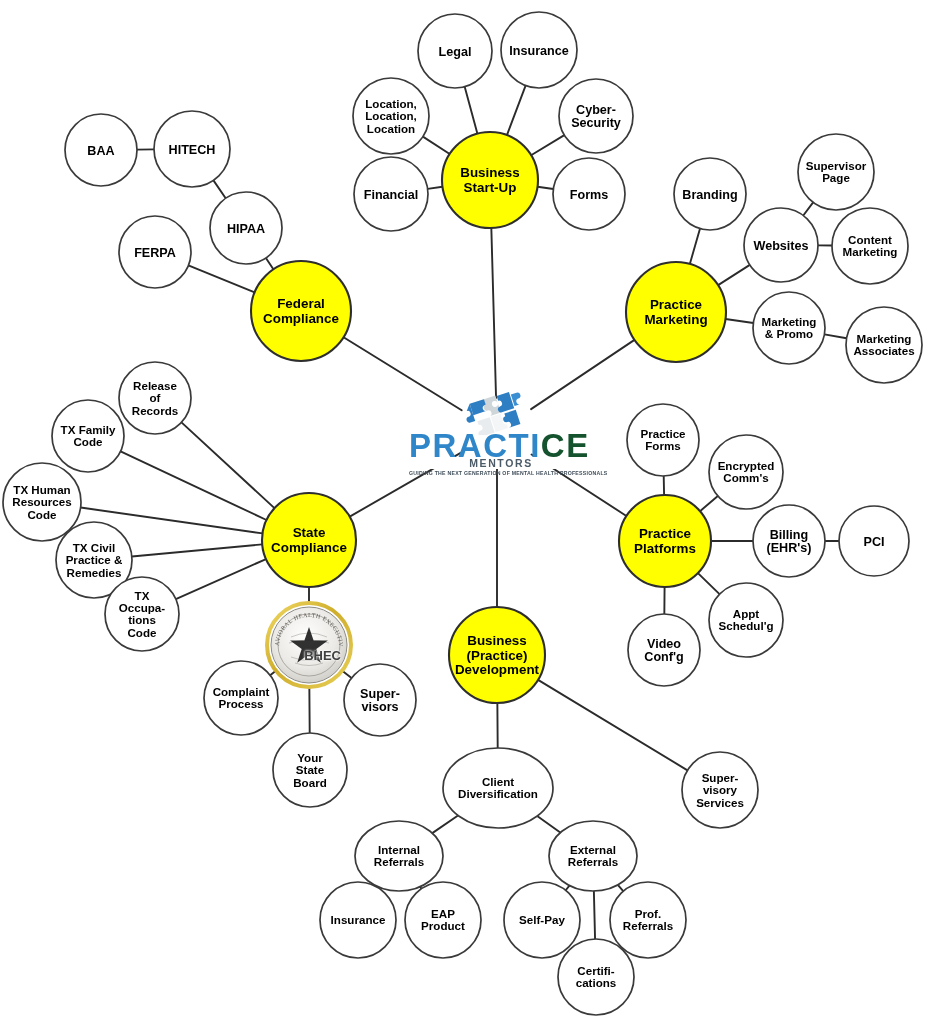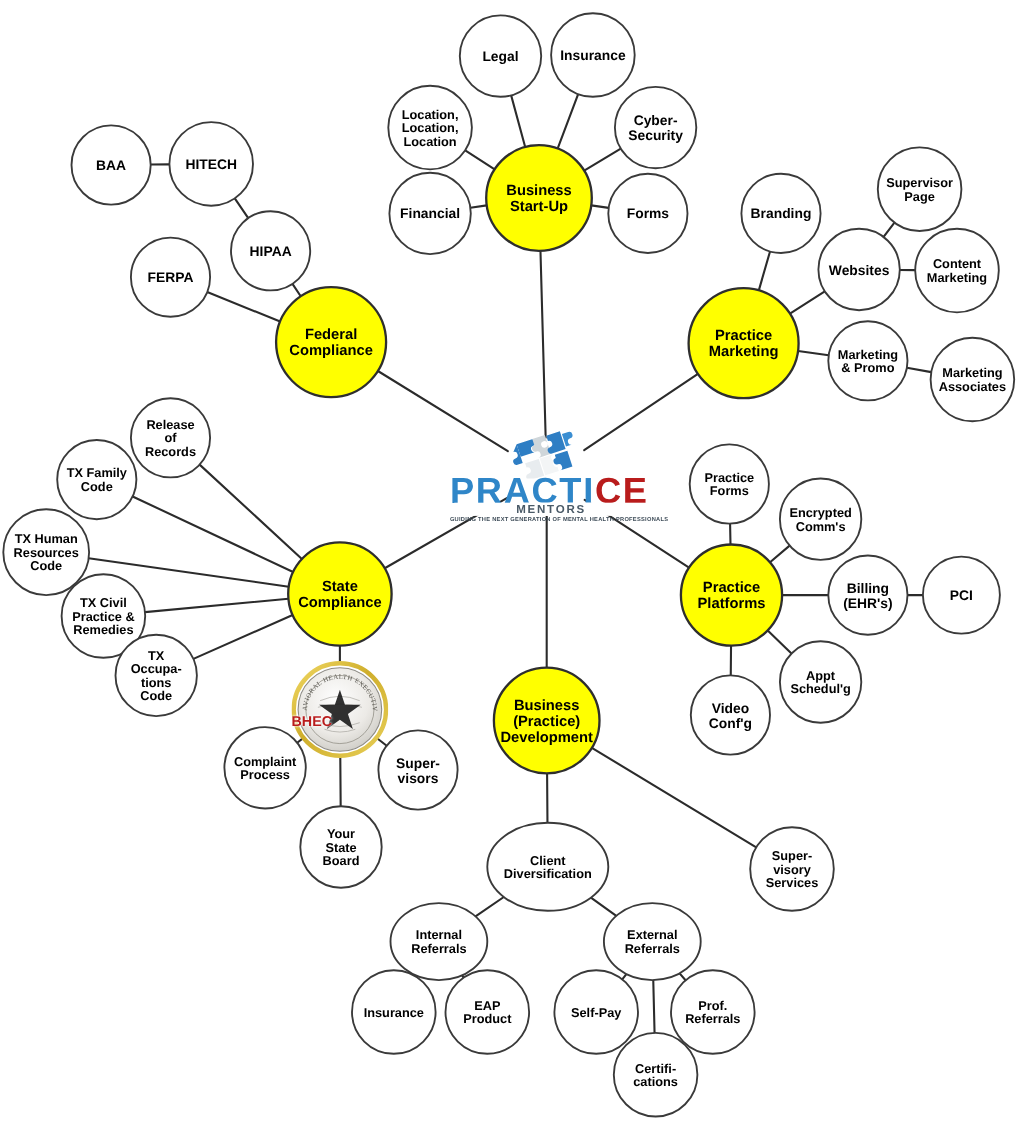--- a/index.html
+++ b/index.html
@@ -84,21 +84,21 @@
     right: 0;
     top: 44px;
     font-family: "Liberation Sans", sans-serif;
     font-weight: bold;
     font-size: 33px;
     letter-spacing: 1.5px;
     color: #2f86c8;
     line-height: 1;
   }
   #logo-word .dark-c {
-    color: #b91c1c;
+    color: #14532d;
   }
   #logo-rule {
     position: absolute;
     left: 18px;
     right: 18px;
     top: 75px;
     height: 2px;
     background: #2f86c8;
   }
   #logo-sub {
@@ -136,27 +136,27 @@
     left: 265px;
     top: 601px;
     width: 88px;
     height: 88px;
     pointer-events: auto;
     cursor: pointer;
   }
   #seal-label {
     position: absolute;
     left: 0;
-    right: 0;
+    right: 12px;
     top: 47px;
-    text-align: left;
+    text-align: right;
     font-family: "Liberation Sans", sans-serif;
     font-weight: bold;
     font-size: 13px;
-    color: #b91c1c;
+    color: #404040;
     text-shadow: 0 0 2px #ffffff, 0 0 3px #ffffff;
     pointer-events: none;
   }
 </style>
 </head>
 <body>
 
 <div id="map-root">
 
   <svg id="mindmap" viewBox="0 0 936 1024">

